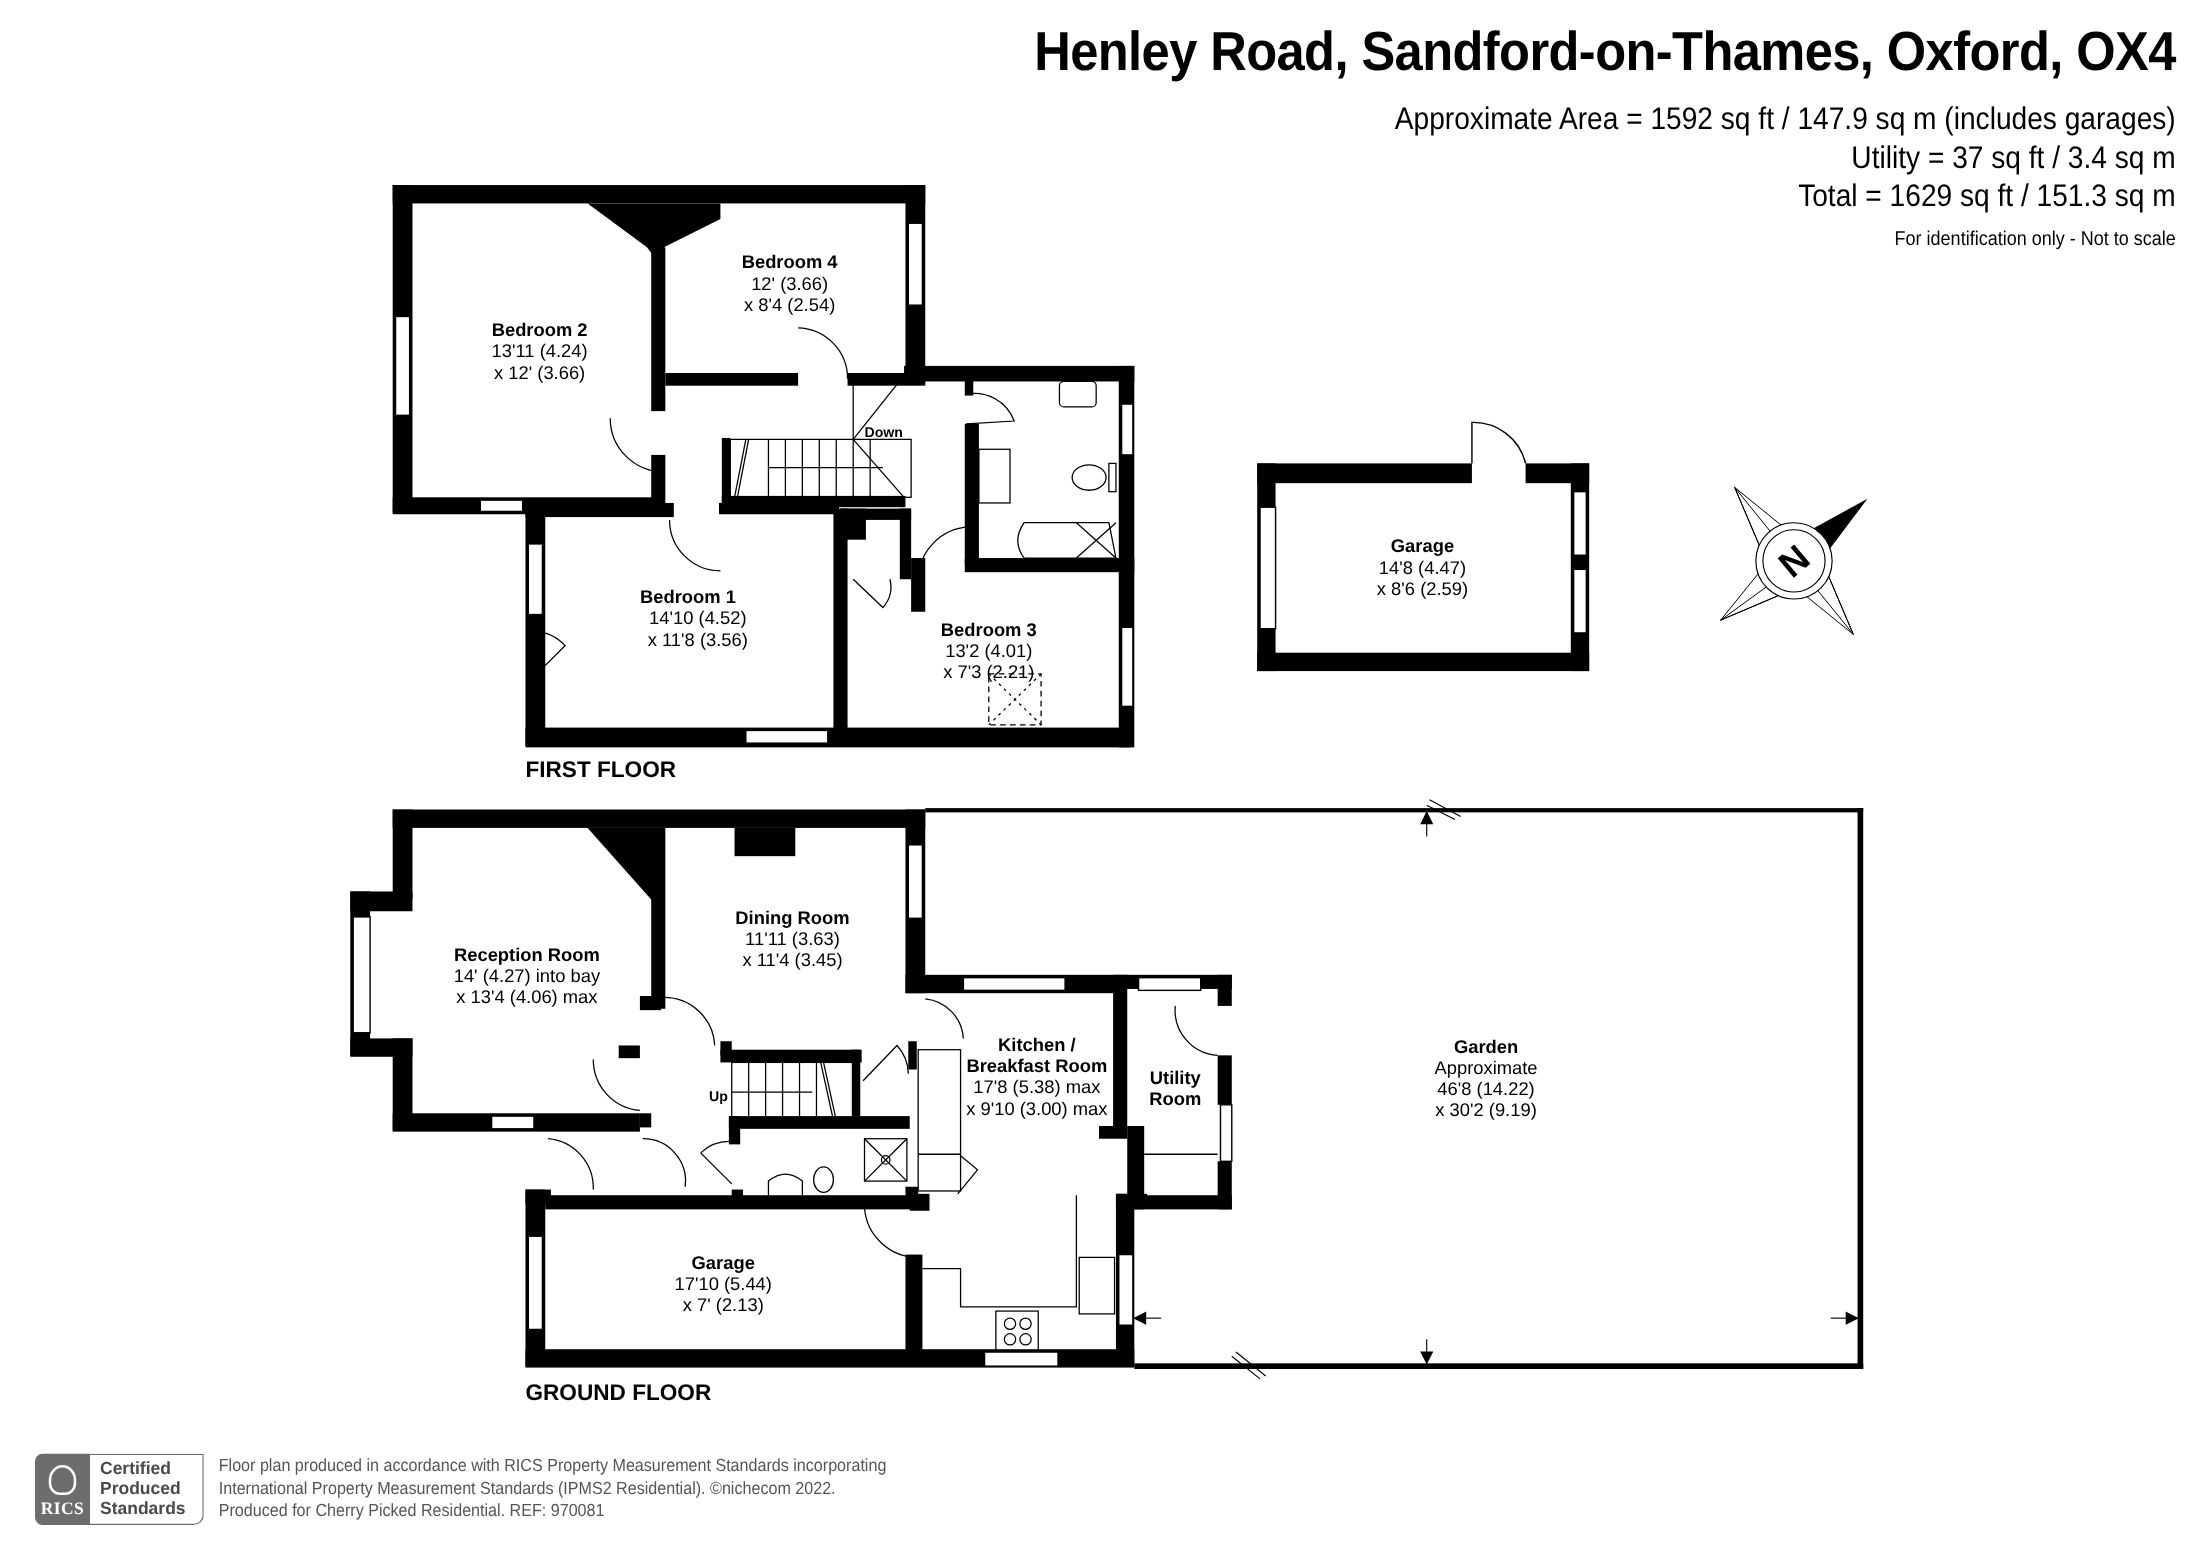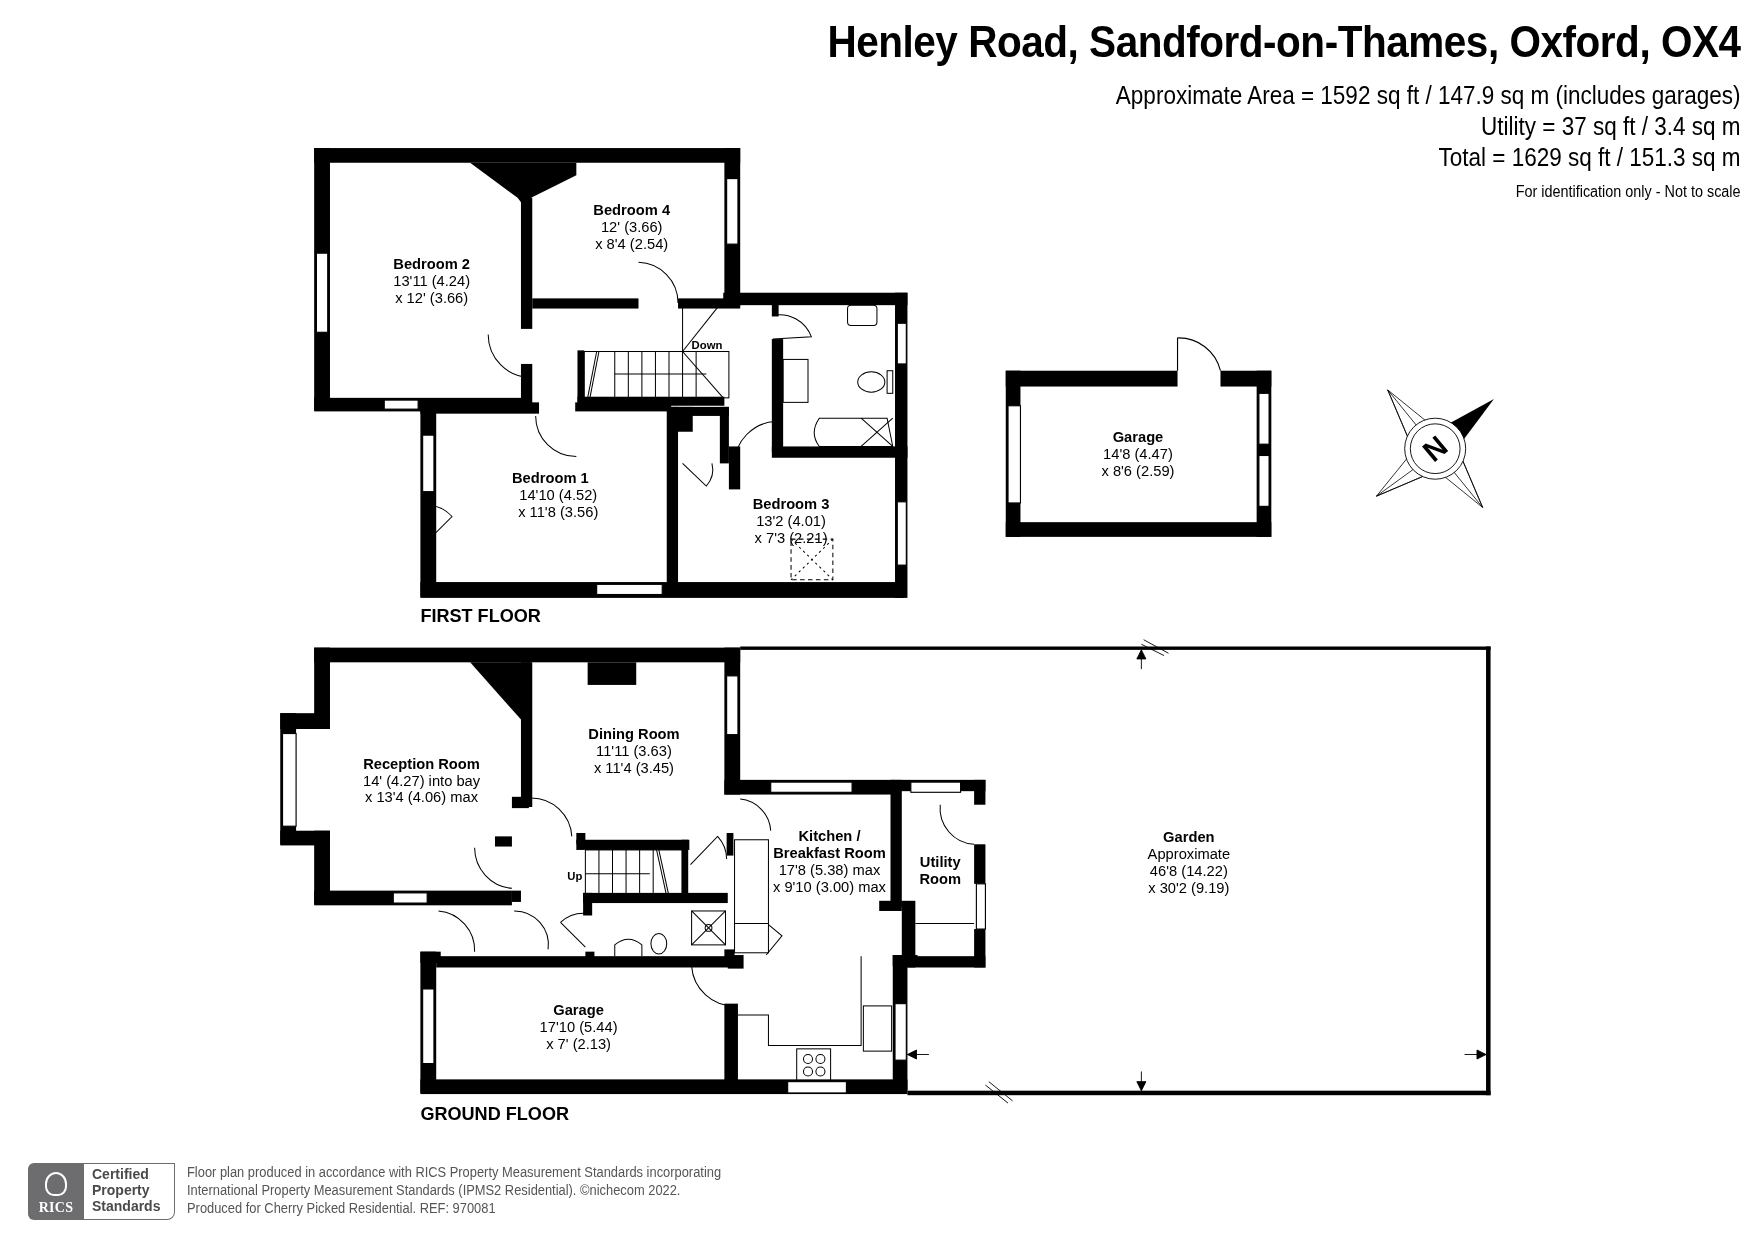--- a/index.html
+++ b/index.html
@@ -7,21 +7,21 @@
   #plan { position: absolute; left: 0; top: 0; width: 1755px; height: 1241px; }
   .header { position: absolute; right: 14px; top: 16px; text-align: right; }
   .title { font-family: "Liberation Sans", sans-serif; font-weight: bold; font-size: 44px; line-height: 52px; letter-spacing: -0.5px; transform: scaleX(0.92); transform-origin: right center; white-space: nowrap; }
   .area-line { font-size: 25px; line-height: 31px; transform: scaleX(0.9); transform-origin: right center; white-space: nowrap; }
   .area-first { margin-top: 12px; }
   .disclaimer { font-size: 16px; line-height: 22px; margin-top: 8px; transform: scaleX(0.9); transform-origin: right center; white-space: nowrap; }
   .rl { font-family: "Liberation Sans", sans-serif; font-weight: bold; font-size: 13px; text-anchor: middle; }
   .rd { font-family: "Liberation Sans", sans-serif; font-size: 13px; text-anchor: middle; }
   .floor-label { font-family: "Liberation Sans", sans-serif; font-weight: bold; font-size: 16px; }
   .footer { position: absolute; left: 28px; top: 1163px; display: flex; align-items: flex-start; }
-  .rics-badge { width: 56px; height: 57px; background: #6d6d6f; color: #fff; border-radius: 6px 0 0 6px; display: flex; flex-direction: column; align-items: center; justify-content: flex-end; padding-bottom: 4px; box-sizing: border-box; }
+  .rics-badge { width: 44px; height: 57px; background: #6d6d6f; color: #fff; border-radius: 6px 0 0 6px; display: flex; flex-direction: column; align-items: center; justify-content: flex-end; padding-bottom: 4px; box-sizing: border-box; }
   .rics-logo-mark { width: 22px; height: 24px; border: 2px solid #fff; border-radius: 50% 50% 40% 40%; margin-bottom: 4px; box-sizing: border-box; }
   .rics-text { font-family: "Liberation Serif", serif; font-weight: bold; font-size: 14px; letter-spacing: 0.3px; }
   .cert-box { width: 91px; height: 57px; border: 1.5px solid #6d6d6f; border-left: none; border-radius: 0 0 8px 0; box-sizing: border-box; padding: 2px 8px; color: #4a4a4a; font-weight: bold; font-size: 14px; line-height: 16px; }
   .footer-text { margin-left: 12px; color: #555; font-size: 14px; line-height: 18px; transform: scaleX(0.92); transform-origin: left center; white-space: nowrap; }
 </style>
 </head>
 <body>
 
 <div class="header">
   <div class="title">Henley Road, Sandford-on-Thames, Oxford, OX4</div>
@@ -318,21 +318,21 @@
   <text class="floor-label" x="372" y="991">GROUND FLOOR</text>
 </svg>
 
 <div class="footer">
   <div class="rics-badge">
     <div class="rics-logo-mark"></div>
     <div class="rics-text">RICS</div>
   </div>
   <div class="cert-box">
     <div>Certified</div>
-    <div>Property</div>
+    <div>Produced</div>
     <div>Standards</div>
   </div>
   <div class="footer-text">
     <div>Floor plan produced in accordance with RICS Property Measurement Standards incorporating</div>
     <div>International Property Measurement Standards (IPMS2 Residential).   ©nichecom 2022.</div>
     <div>Produced for Cherry Picked Residential.   REF:  970081</div>
   </div>
 </div>
 
 </body></html>

